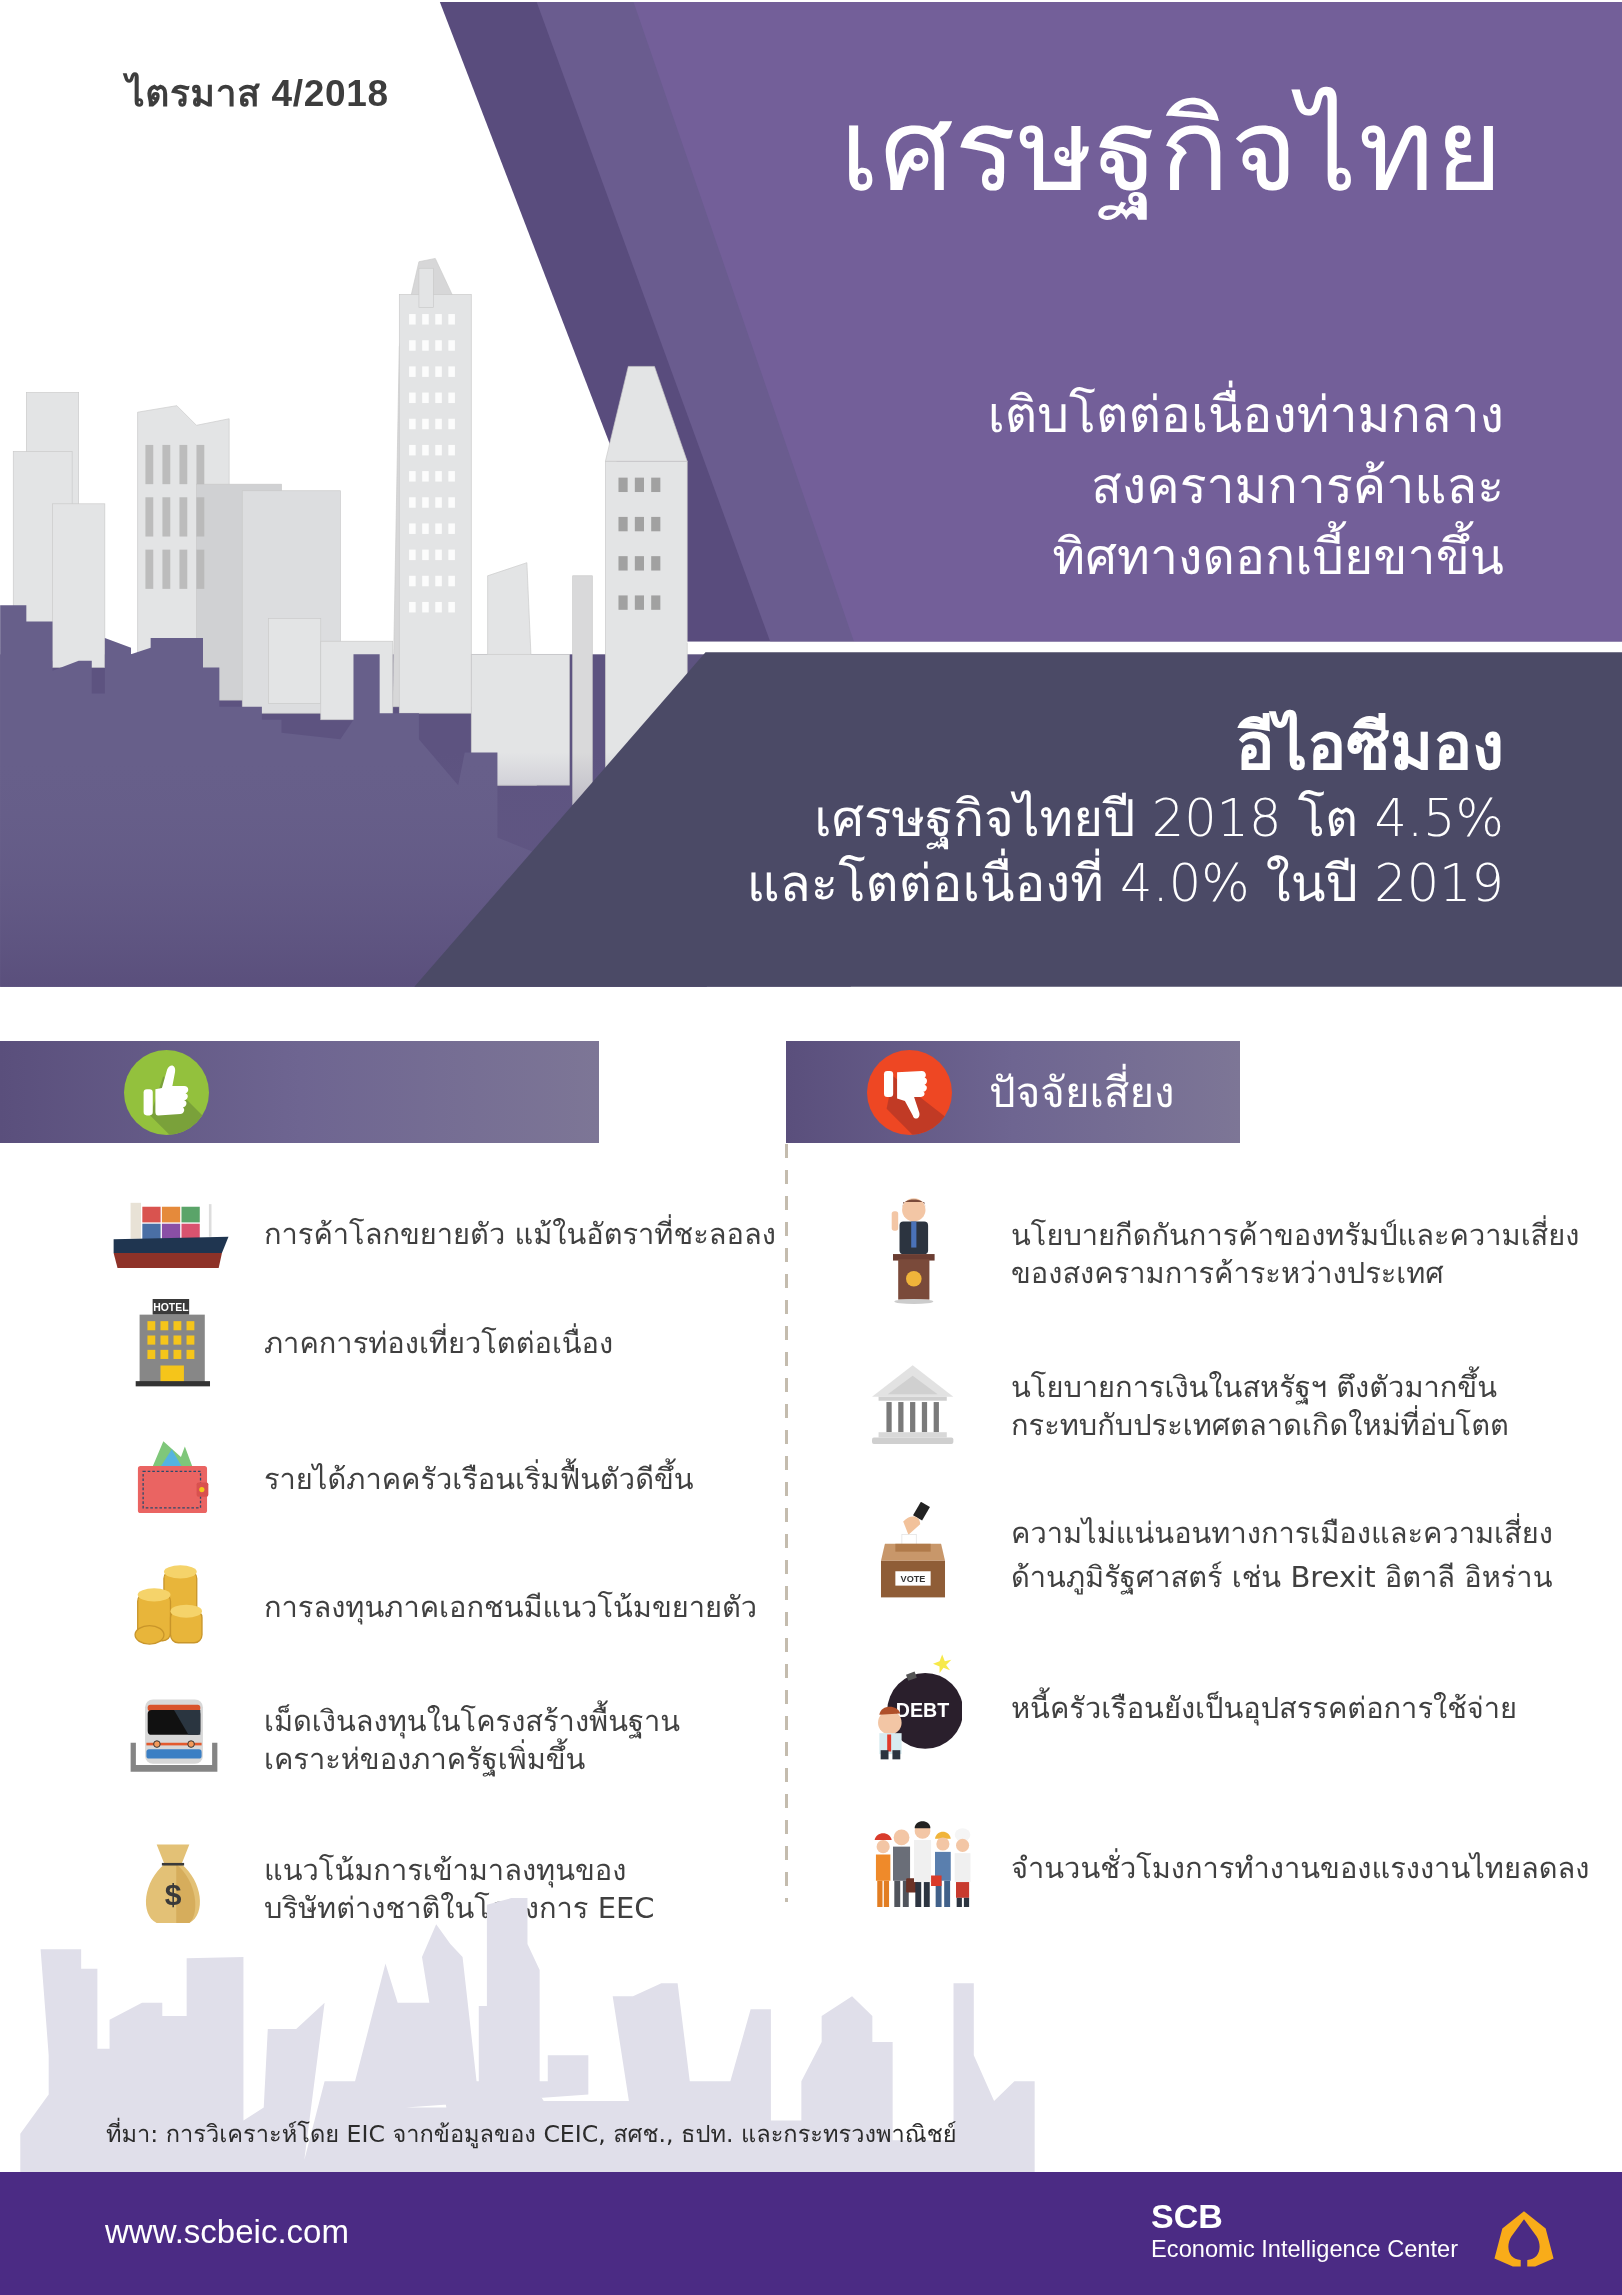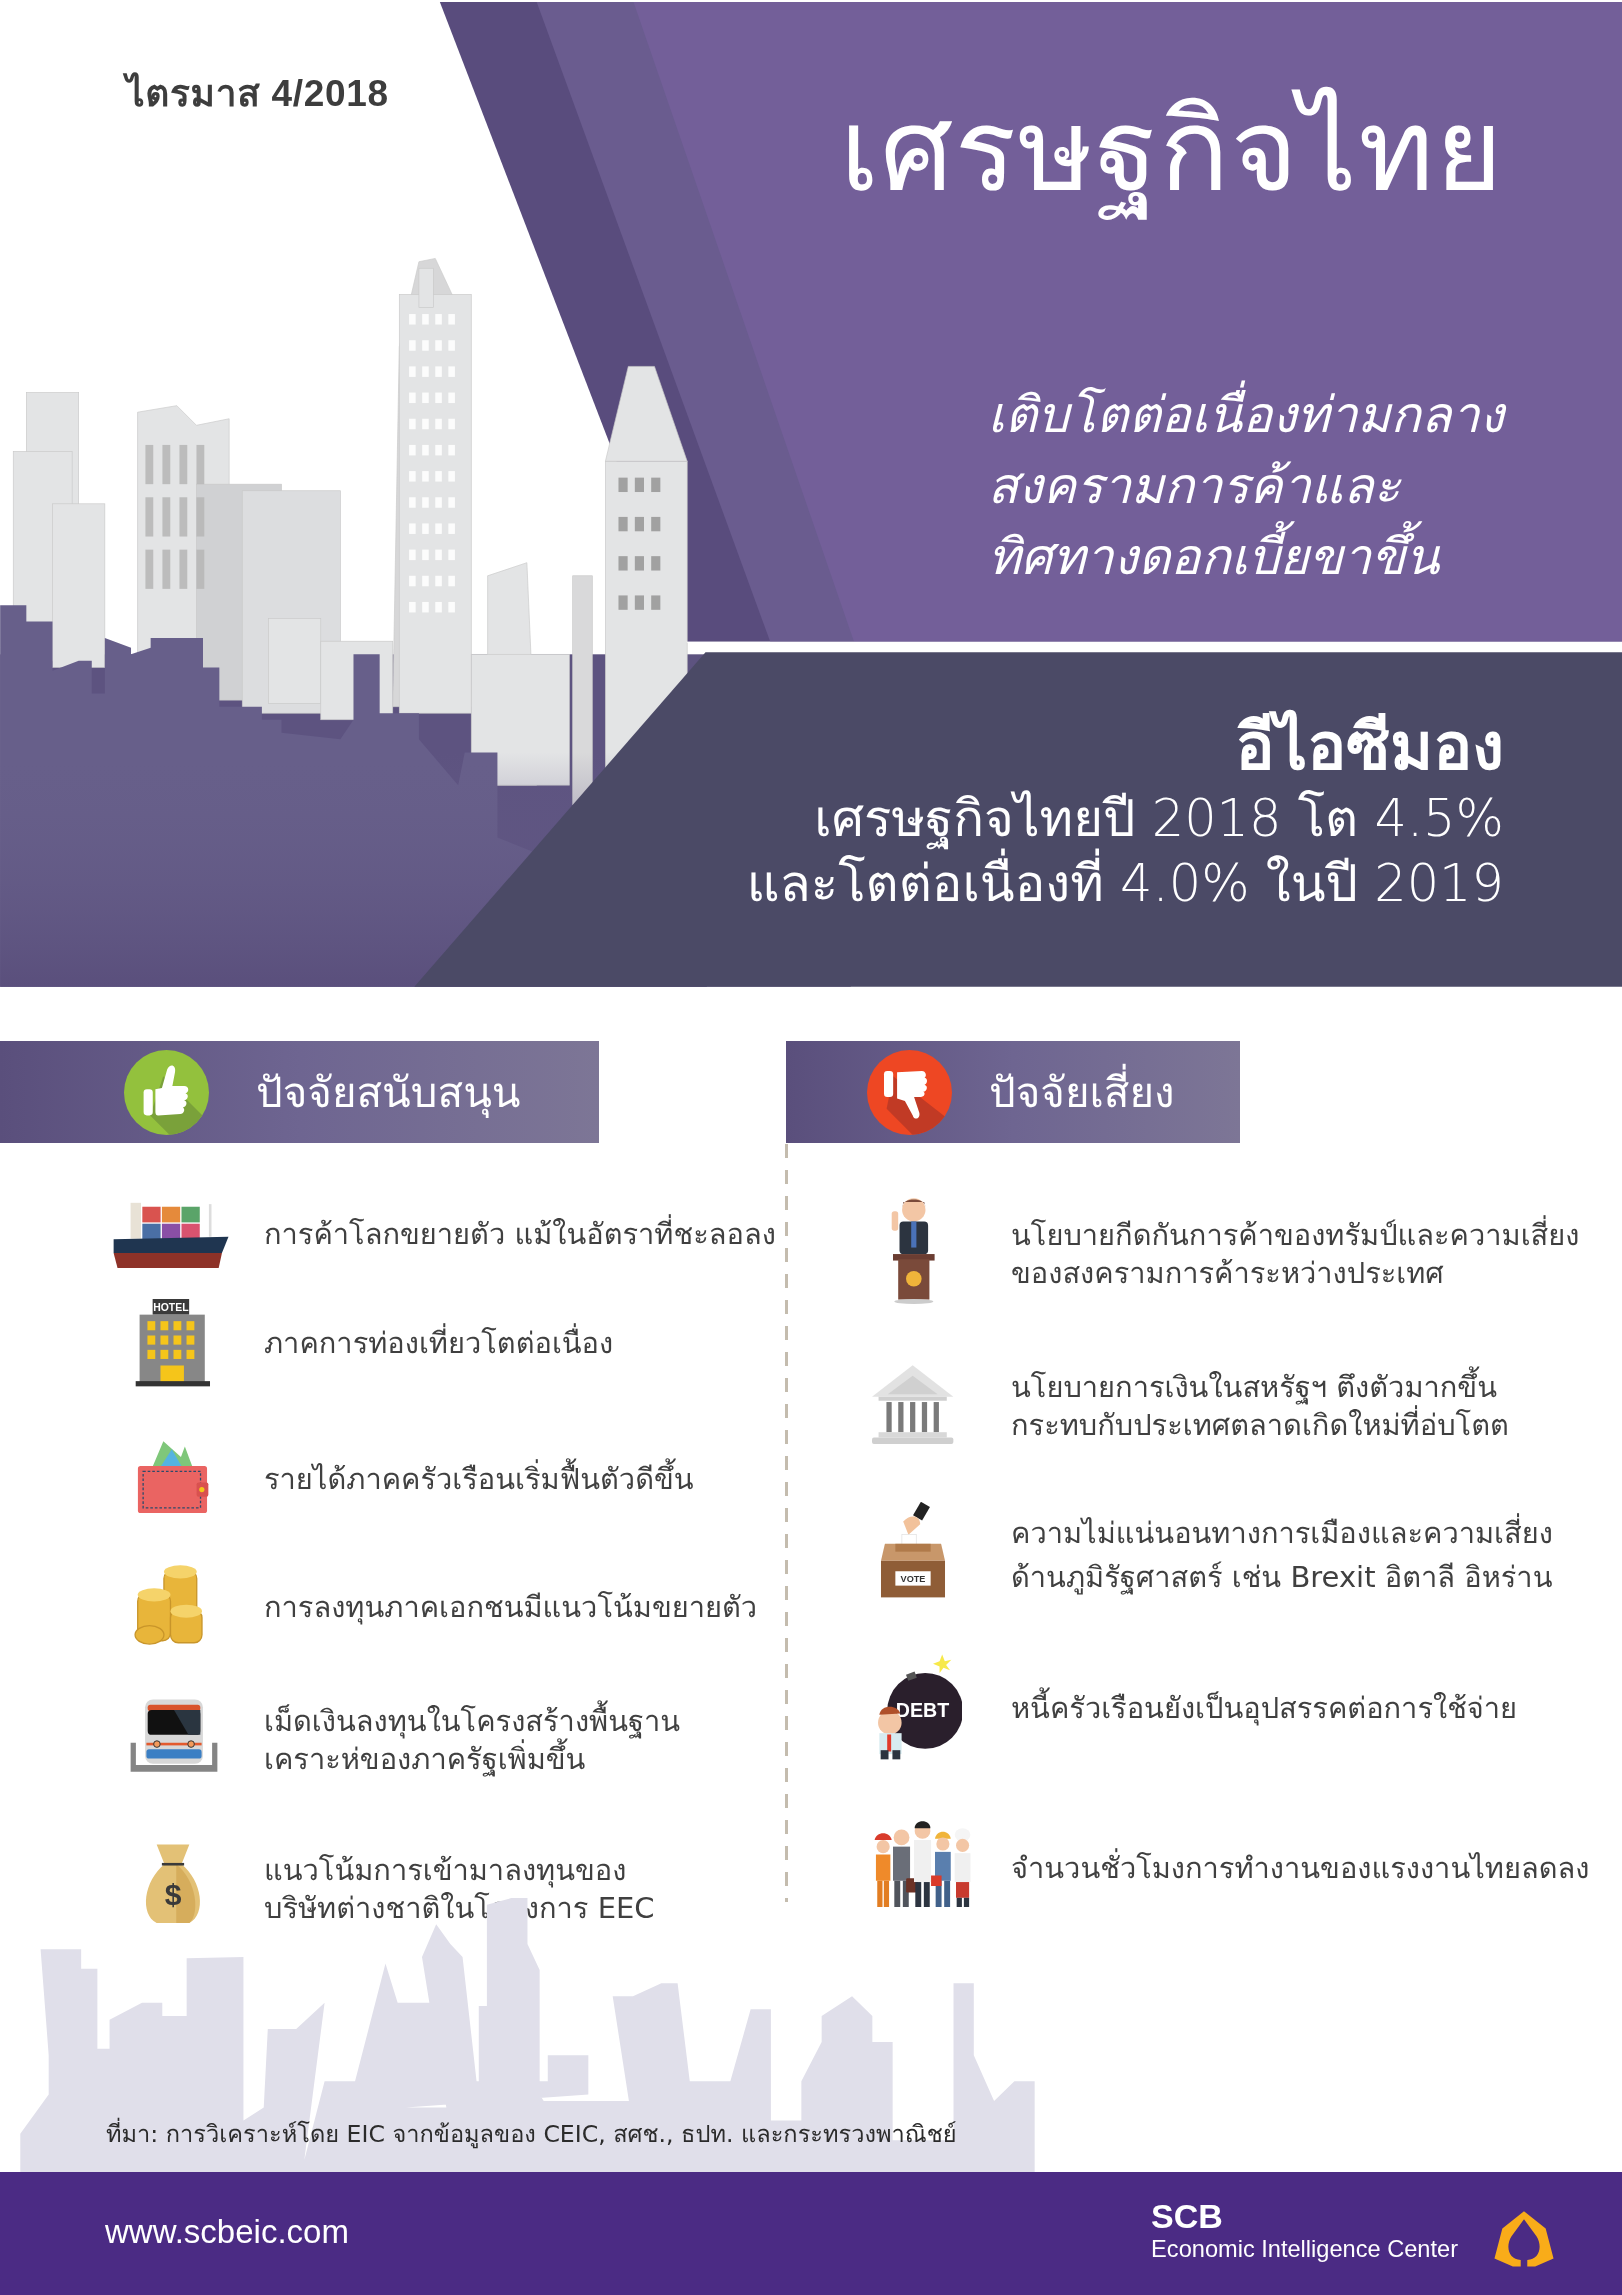--- a/index.html
+++ b/index.html
@@ -12,22 +12,22 @@
 
   .quarter { position: absolute; left: 126px; top: 63px; font-family: "Liberation Sans", sans-serif;
     font-weight: bold; font-size: 37px; color: #3d3d3d; letter-spacing: 0.7px; }
 
   .title-wrap { position: absolute; right: 119px; top: 85px; text-align: right; color: #ffffff; }
   .title-line1 { font-family: "DejaVu Sans", sans-serif; font-weight: 300; font-size: 115px; line-height: 131px; letter-spacing: 1.3px; }
   .title-line2 { font-family: "DejaVu Sans", sans-serif; font-size: 115px; line-height: 131px; margin-top: 2.6px; }
   .title-line2 .pi { font-weight: 300; }
   .title-line2 .years { color: #f9ac19; font-weight: bold; margin-left: 15.7px; }
 
-  .subtitle { position: absolute; right: 119px; top: 380px; color: #ffffff;
-    font-size: 50px; line-height: 71px; font-weight: 300; font-style: italic; }
+  .subtitle { position: absolute; right: 119px; top: 380px; text-align: right; color: #ffffff;
+    font-size: 50px; line-height: 71px; font-weight: 300; }
 
   .forecast { position: absolute; right: 119px; top: 707px; text-align: right; color: #ffffff; }
   .forecast .heading { font-size: 65px; font-weight: bold; line-height: 79px; }
   .forecast .line { font-size: 51px; line-height: 65px; font-weight: 300; }
 
   
   .sec-head { position: absolute; top: 1041px; height: 102px; display: flex; align-items: center;
     background: linear-gradient(90deg, #5a4f7c 0%, #6e6591 50%, #7d7696 100%); }
   .sec-head.left { left: 0; width: 599px; }
   .sec-head.right { left: 786px; width: 454px; }
@@ -199,21 +199,20 @@
 </div>
 
 <div class="sec-head left">
   <div class="circle" style="margin-left:124px;background:#93c13d;">
     <svg width="85" height="85" viewBox="0 0 130 130">
       <polygon points="60,40 130,110 130,130 70,130 40,100" fill="#7aa13a"></polygon>
       <rect x="30" y="60" width="14" height="40" rx="5" fill="#fff"></rect>
       <path d="M48,60 L58,58 L66,30 C70,20 80,22 78,34 L74,55 L92,55 C100,55 100,65 94,66 C100,68 98,76 92,77 C98,79 96,87 90,88 C94,90 92,98 86,98 L52,100 C48,100 48,96 48,92 Z" fill="#fff"></path>
     </svg>
   </div>
-  <div class="label">ปัจจัยสนับสนุน</div>
 </div>
 
 <div class="sec-head right">
   <div class="circle" style="margin-left:81px;background:#ee4723;">
     <svg width="85" height="85" viewBox="0 0 130 130">
       <polygon points="40,40 130,110 130,130 70,130 30,90" fill="#c13a25"></polygon>
       <rect x="26" y="32" width="14" height="40" rx="5" fill="#fff"></rect>
       <path d="M46,34 L84,32 C90,32 92,40 88,42 C94,44 92,52 88,53 C94,55 92,63 86,64 C90,66 88,72 82,72 L72,72 L80,96 C82,106 72,108 70,100 L58,78 L46,74 Z" fill="#fff"></path>
     </svg>
   </div>

